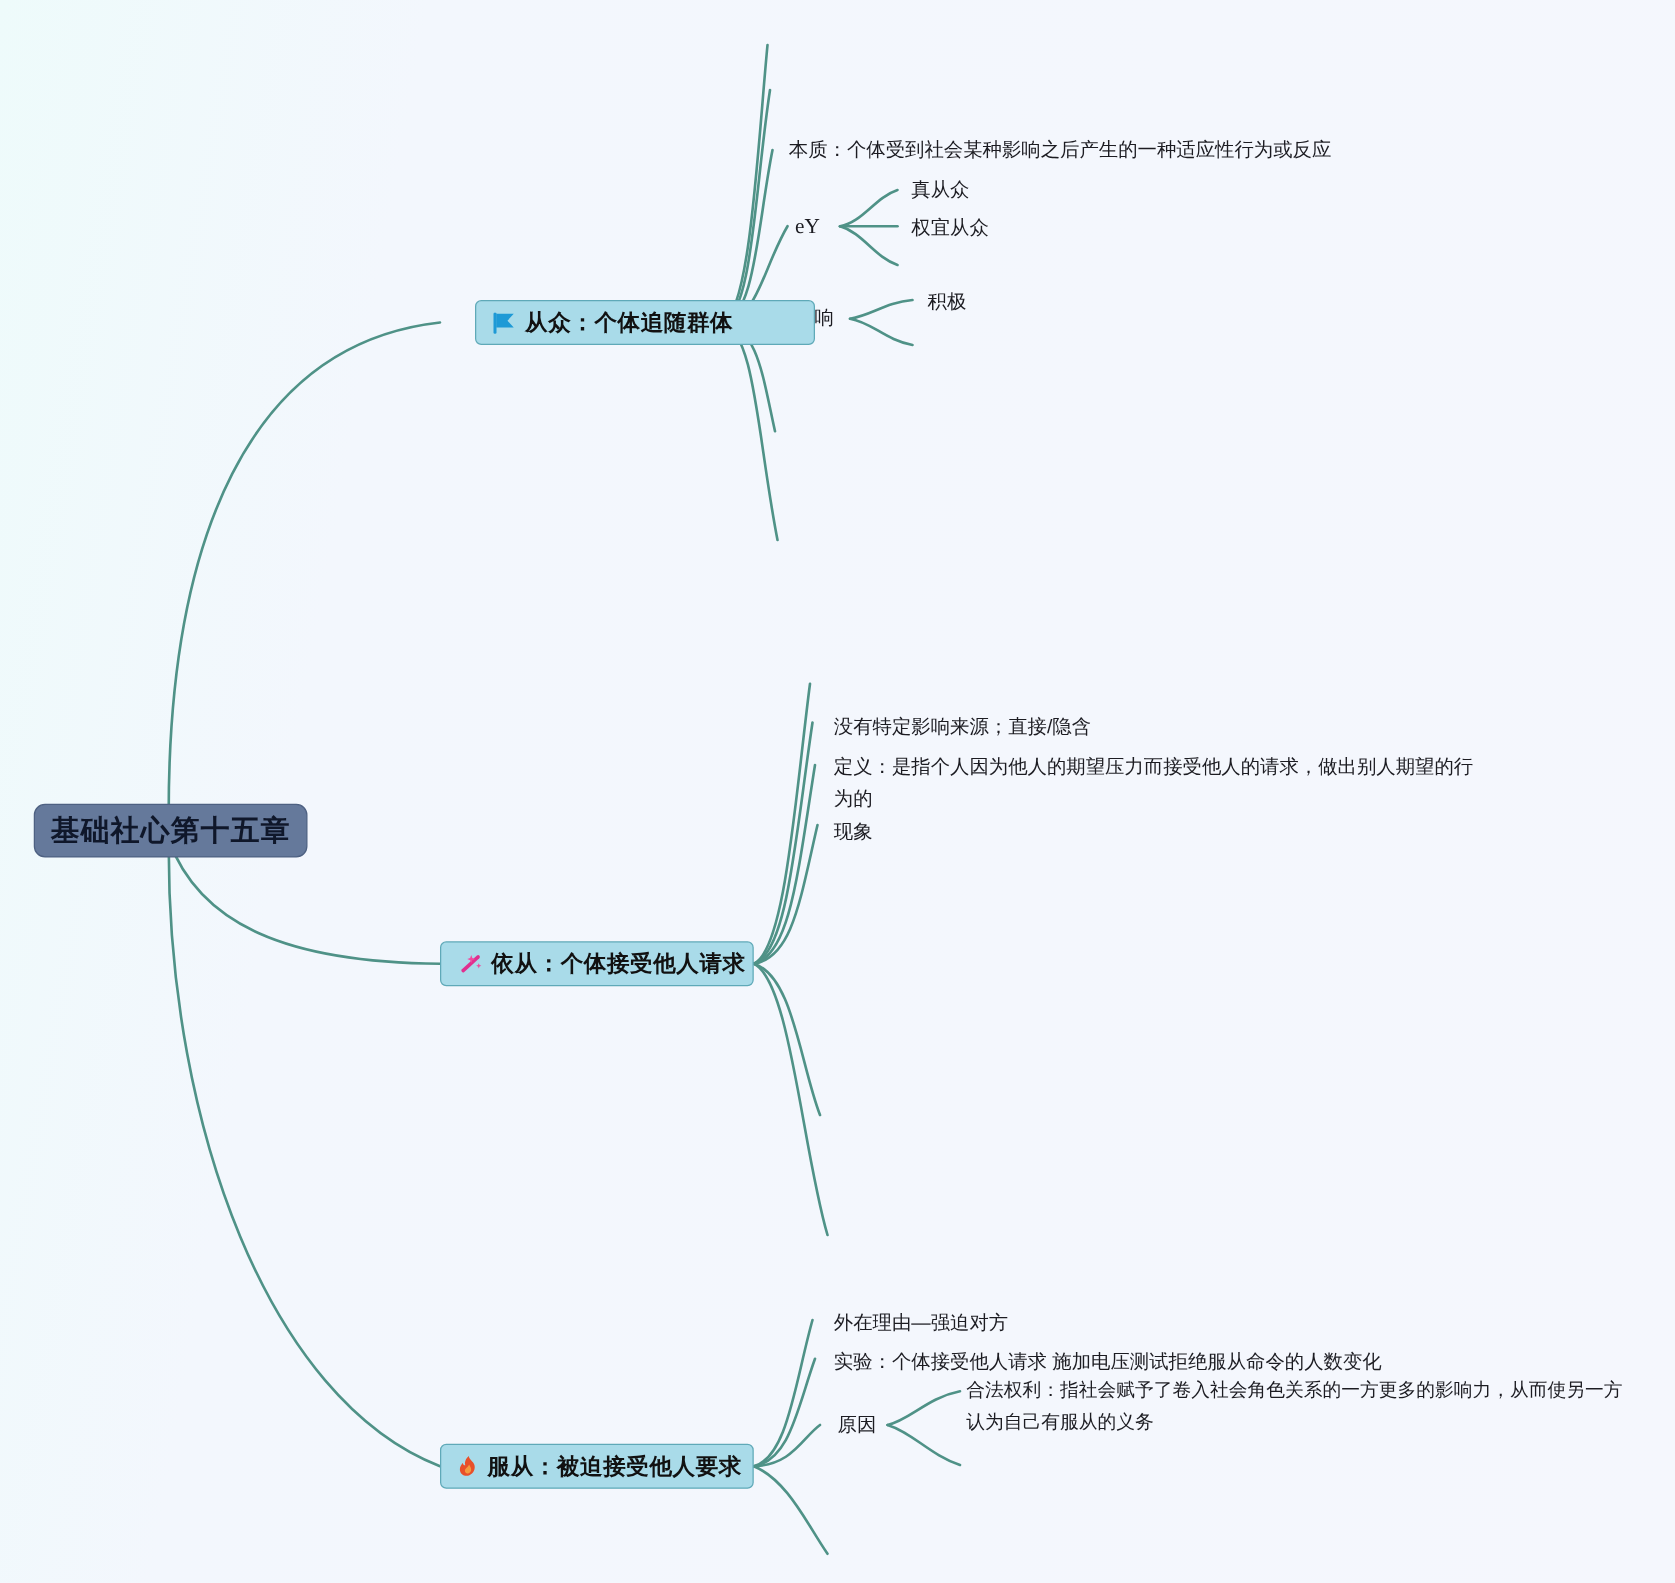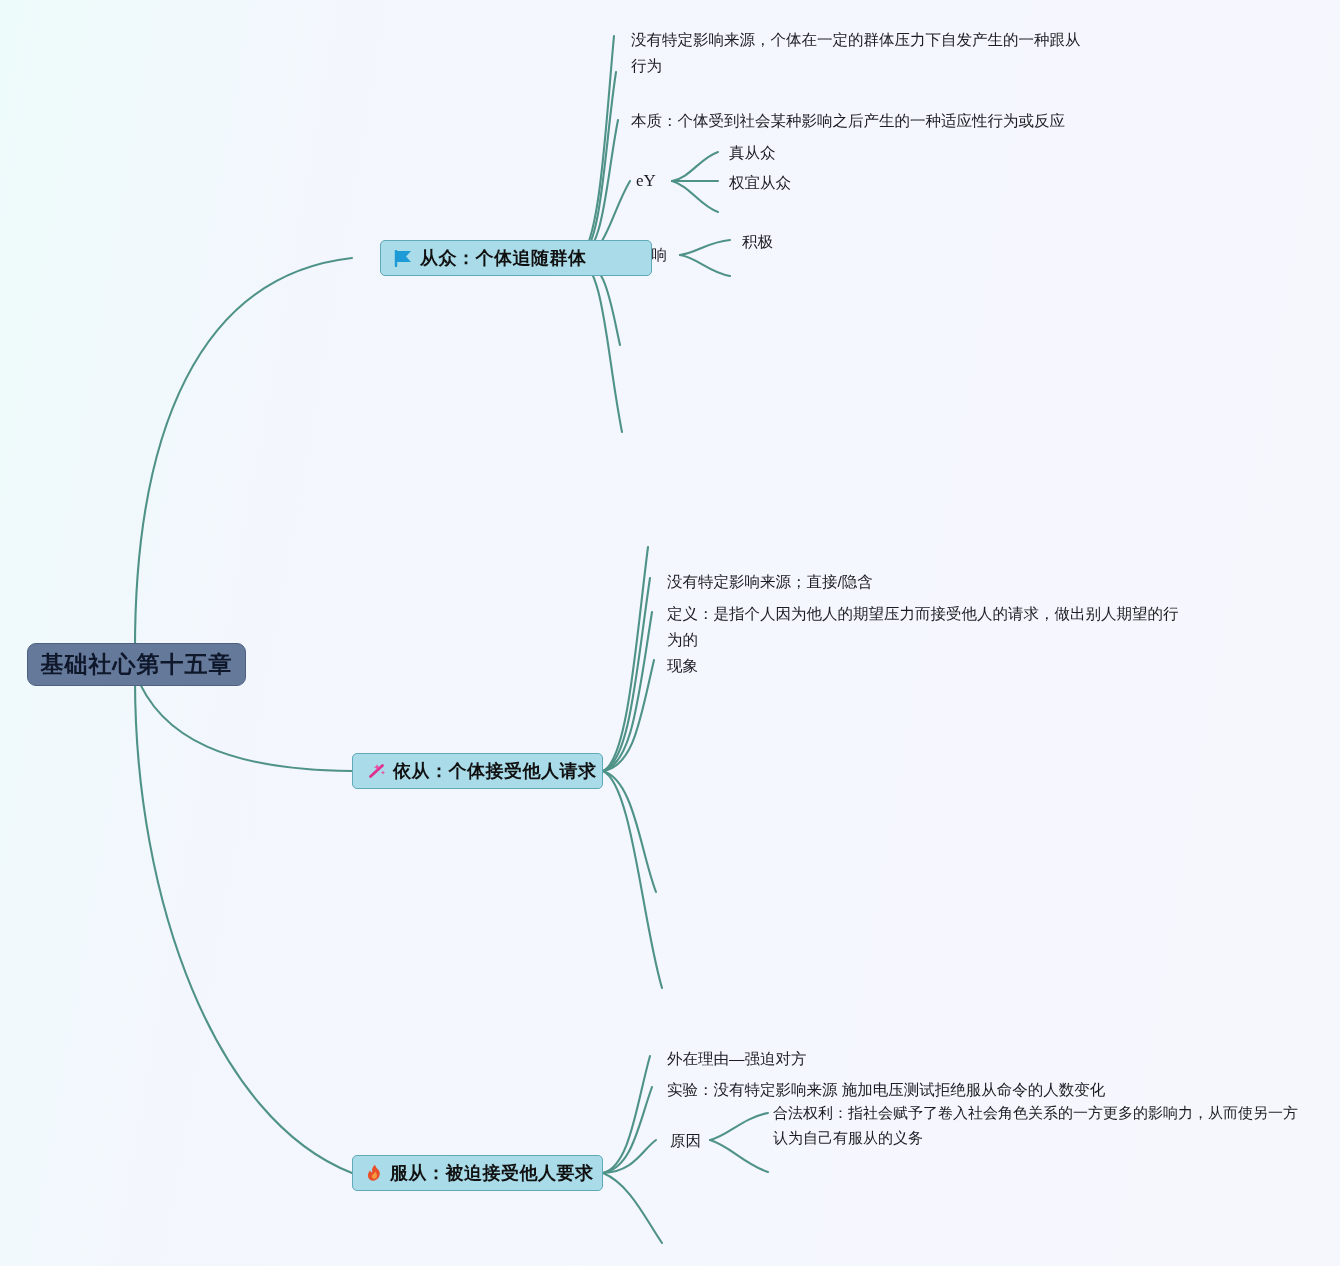--- a/index.html
+++ b/index.html
@@ -147,21 +147,20 @@
   <div class="branch-node node-congzhong">
     <span class="b-icon">
       <svg class="icon-svg" width="19" height="17" viewBox="0 0 19 17" xmlns="http://www.w3.org/2000/svg">
         <path d="M2 1 L2 16" stroke="#1e9ad6" stroke-width="2.4" stroke-linecap="round"></path>
         <path d="M3 1 L17 1 L12 6.5 L17 12 L3 12 Z" fill="#1e9ad6"></path>
       </svg>
     </span>
     <span class="b-label">从众：个体追随群体</span>
   </div>
 
-  <div class="leaf" style="left:631px; top:27px; width:460px;">没有特定影响来源，个体在一定的群体压力下自发产生的一种跟从行为</div>
   <div class="leaf" style="left:631px; top:108px; width:470px;">本质：个体受到社会某种影响之后产生的一种适应性行为或反应</div>
   <div class="leaf serif" style="left:636px; top:168px;">eY</div>
   <div class="leaf" style="left:636px; top:242px;text-align:center;">影响</div>
 
   <div class="leaf" style="left:729px; top:140px;">真从众</div>
   <div class="leaf" style="left:729px; top:170px;">权宜从众</div>
   <div class="leaf" style="left:729px; top:202px; width:60px; height:20px;"></div>
 
   <div class="leaf" style="left:742px; top:229px;">积极</div>
   <div class="leaf" style="left:742px; top:266px; width:60px; height:20px;"></div>
@@ -190,20 +189,20 @@
     <span class="b-icon">
       <svg class="icon-svg" width="17" height="19" viewBox="0 0 17 19" xmlns="http://www.w3.org/2000/svg">
         <path d="M9 0.8 C9.6 4 12.4 5 13.4 7.6 C14.6 10.6 13 15 9.2 16.3 C5.6 17.5 2.3 15.3 1.9 11.9 C1.6 9.3 3.3 8.1 3.9 6.2 C4.6 8 5.6 8.4 6.2 8.2 C5.4 5.4 6.8 2.6 9 0.8 Z" fill="#e8502a"></path>
         <path d="M9.3 7.5 C10 9.3 11.2 10.2 10.9 12.2 C10.6 14.3 8.6 15.2 7.2 14.5 C5.9 13.9 5.6 12.5 6.2 11.3 C6.9 10 8.6 9.6 9.3 7.5 Z" fill="#f59a3f"></path>
       </svg>
     </span>
     <span class="b-label">服从：被迫接受他人要求</span>
   </div>
 
   <div class="leaf" style="left:667px; top:1046px; width:340px;">外在理由—强迫对方</div>
-  <div class="leaf" style="left:667px; top:1077px; width:460px;">实验：没有特定影响来源 施加电压测试拒绝服从命令的人数变化</div>
+  <div class="leaf" style="left:667px; top:1077px; width:460px;">实验：个体接受他人请求 施加电压测试拒绝服从命令的人数变化</div>
   <div class="leaf" style="left:670px; top:1128px;">原因</div>
   <div class="leaf small" style="left:773px; top:1100px; width:530px; line-height:25px;">合法权利：指社会赋予了卷入社会角色关系的一方更多的影响力，从而使另一方
 认为自己有服从的义务</div>
   <div class="leaf" style="left:770px; top:1163px; width:60px; height:20px;"></div>
   <div class="leaf" style="left:664px; top:1234px; width:60px; height:20px;"></div>
 
 </div>
 
 </body></html>

